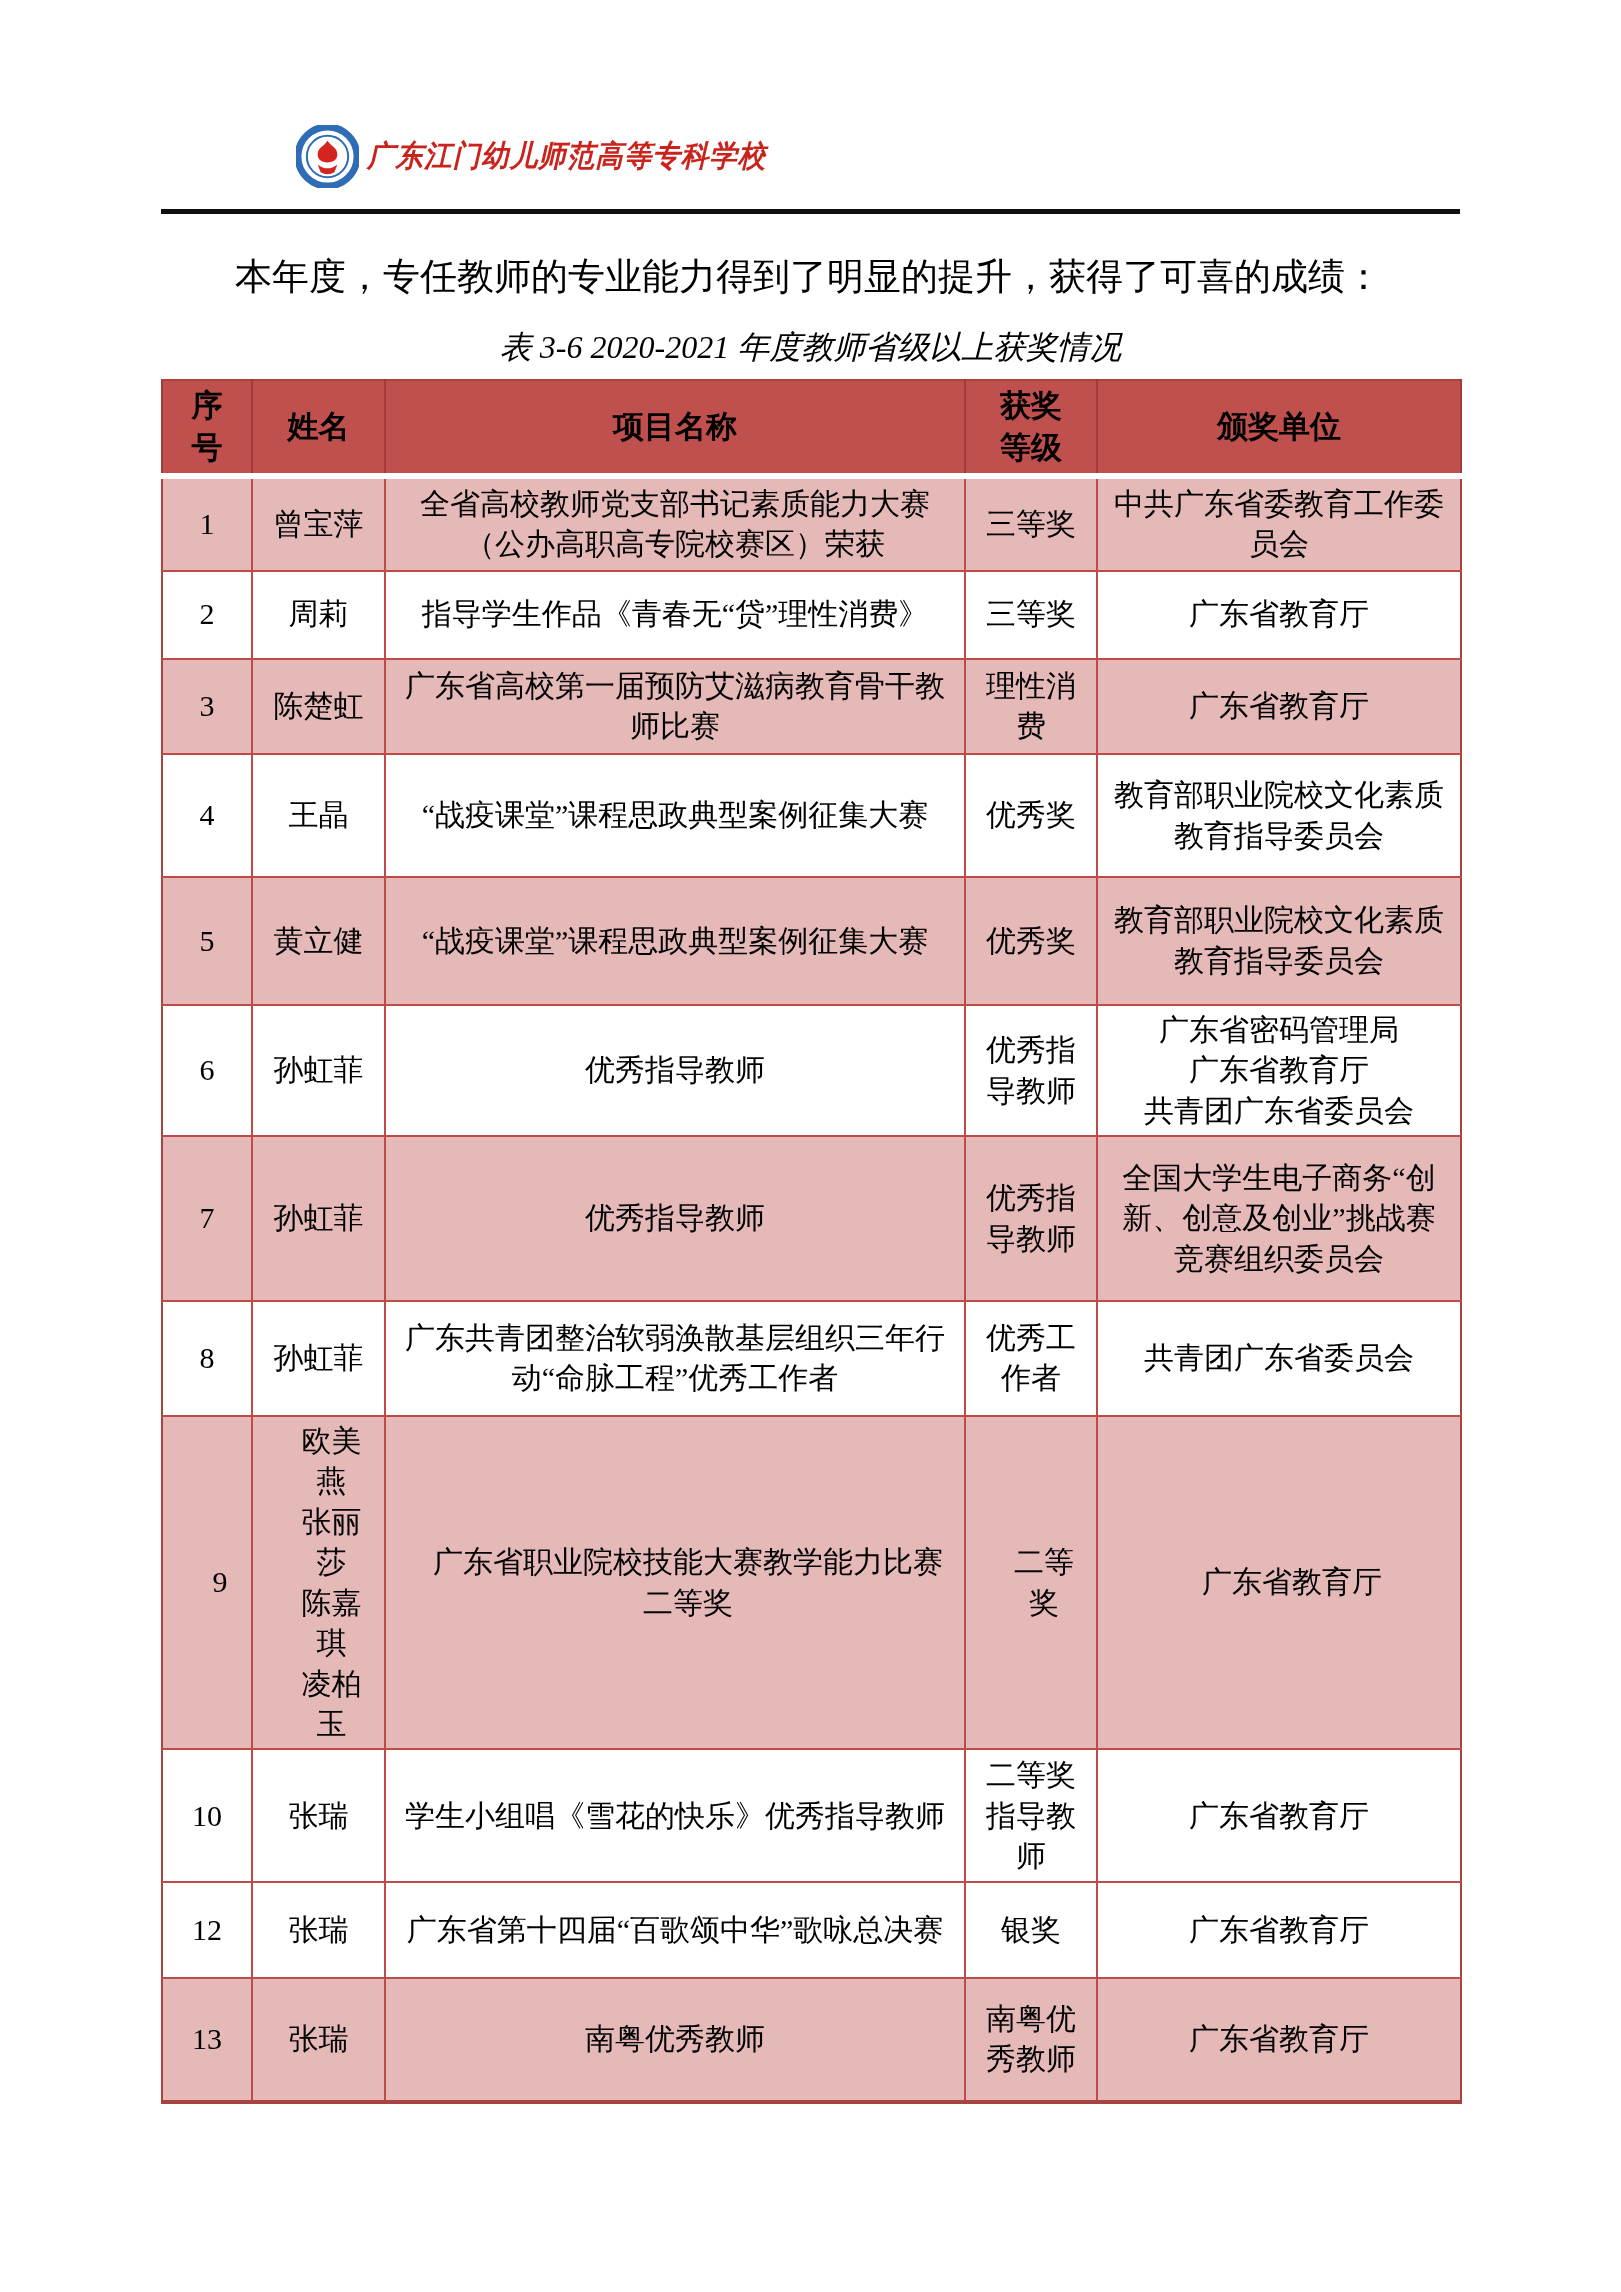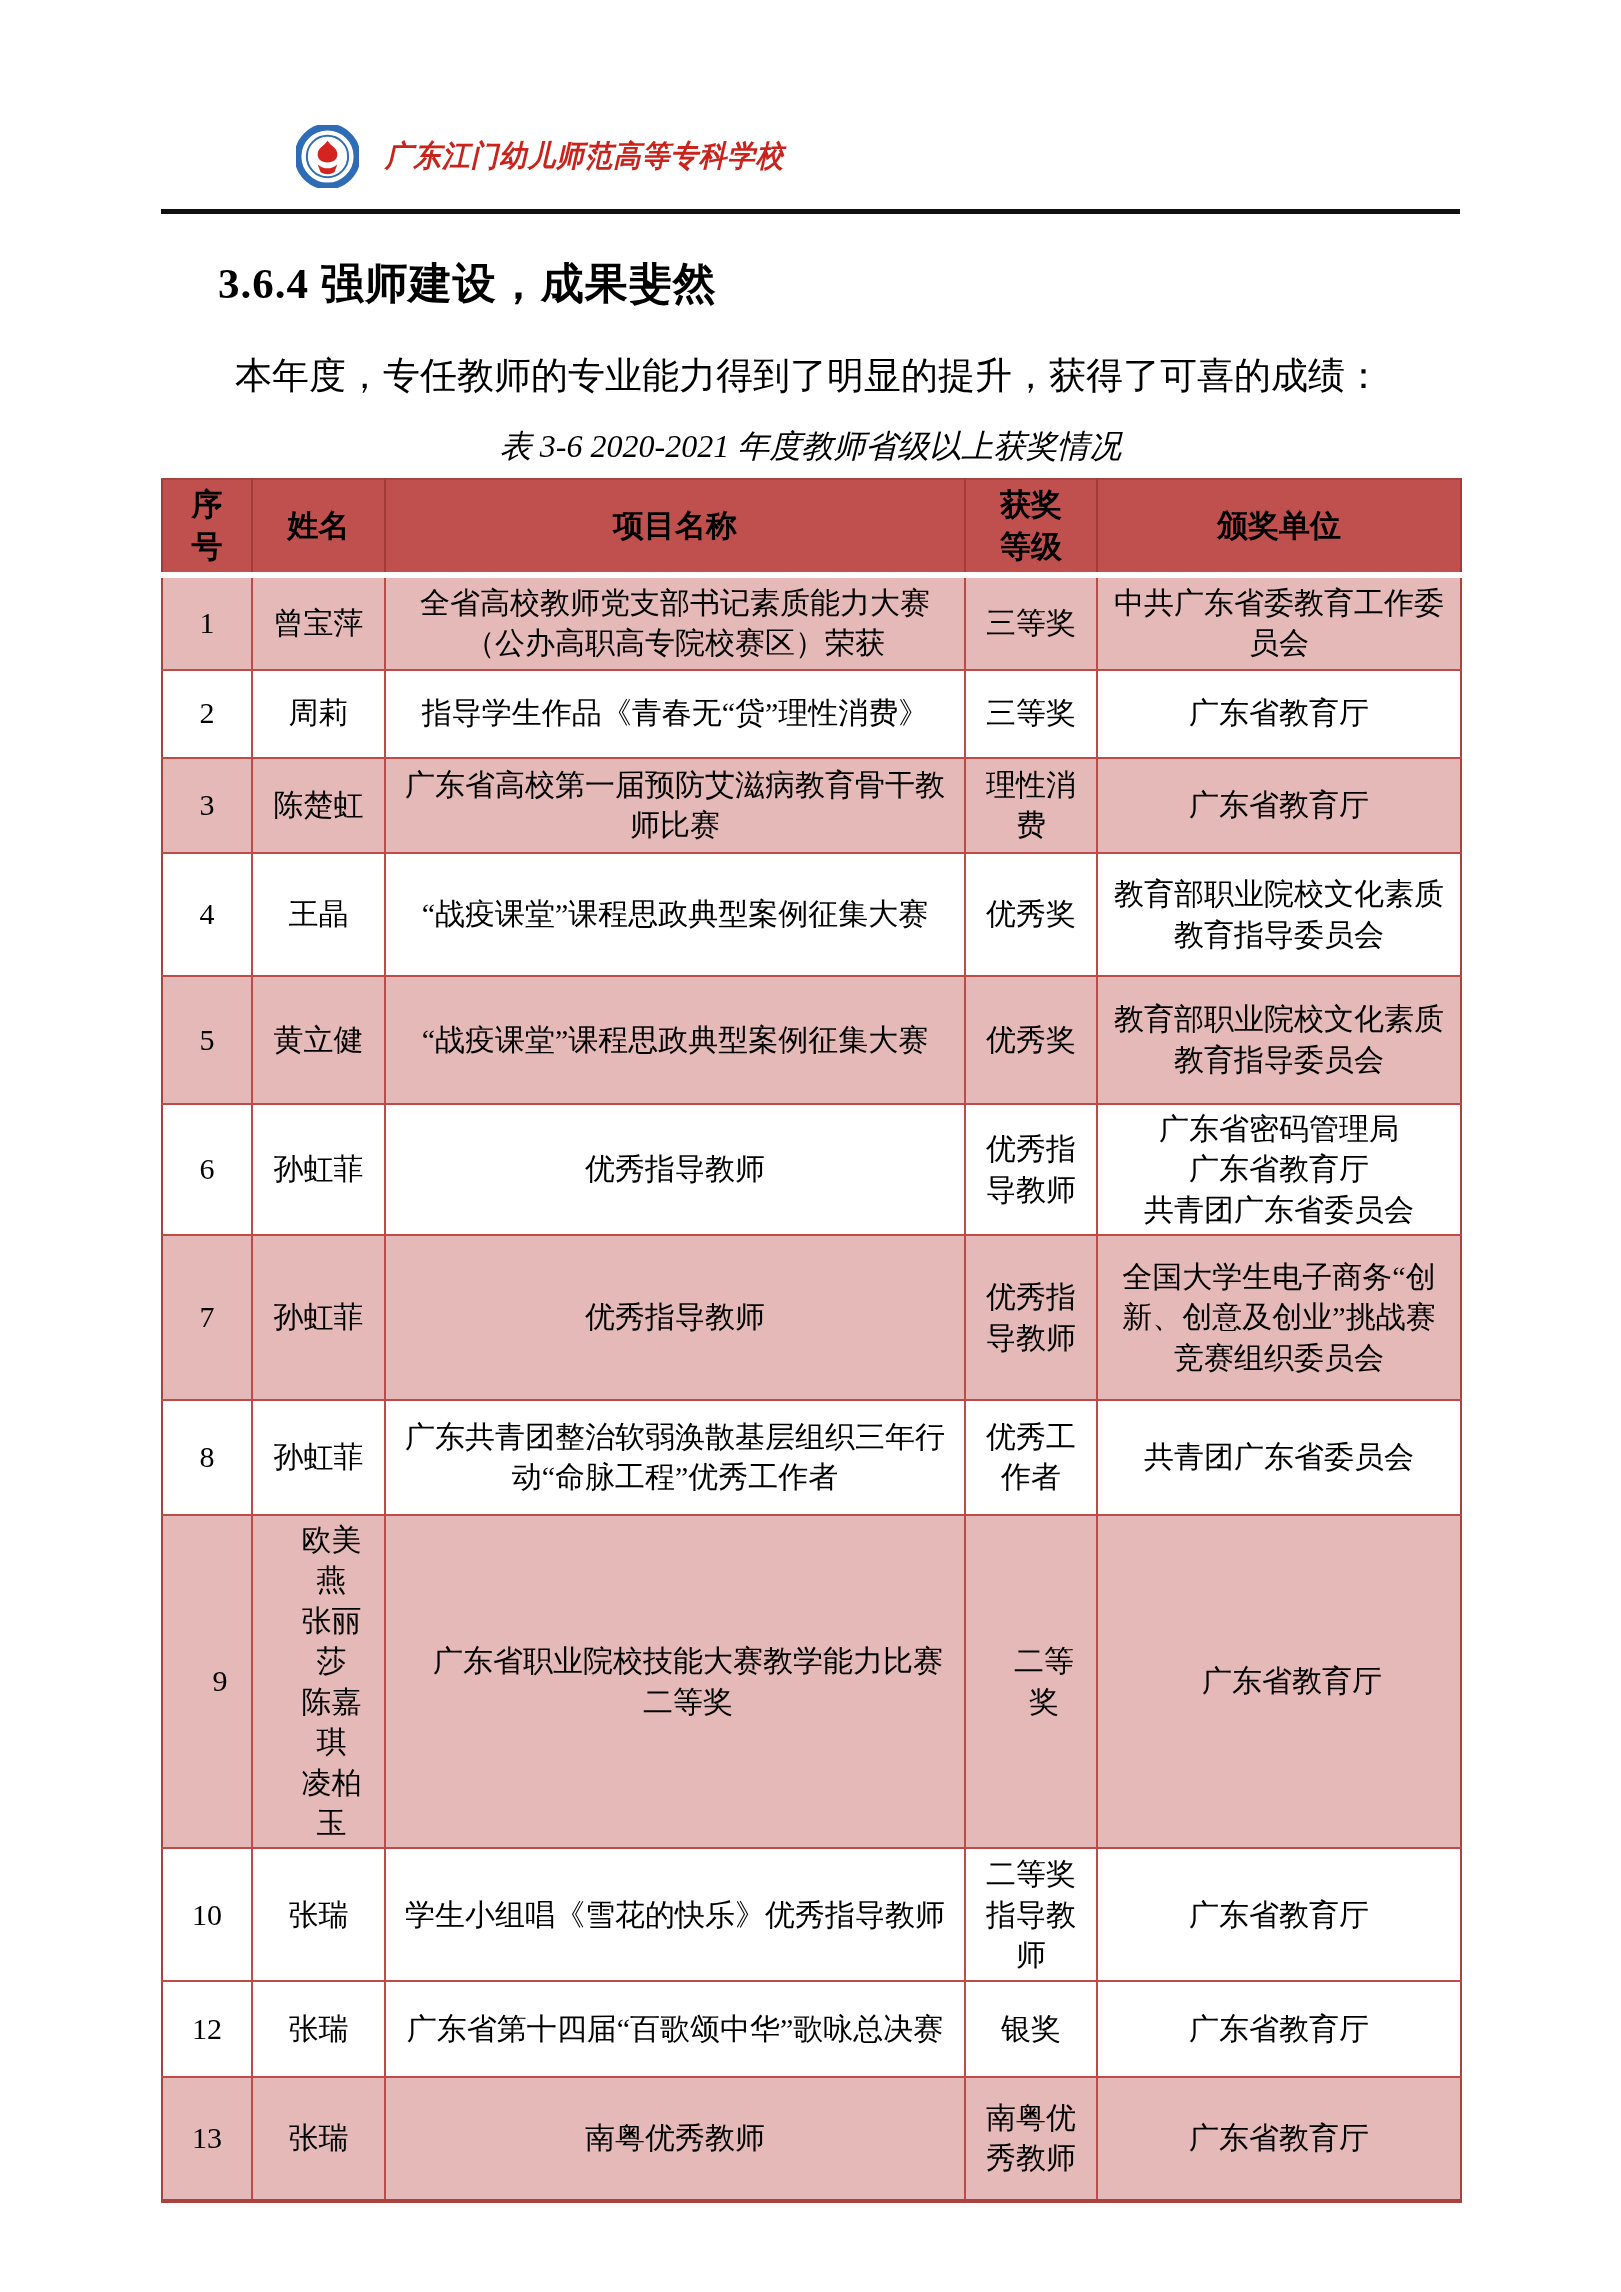--- a/index.html
+++ b/index.html
@@ -12,21 +12,21 @@
     color:#000;
     overflow:hidden;
   }
   
   .doc-header{
     margin:125px 161px 0 161px;
     display:flex;
     align-items:flex-end;
   }
   .brand{
-    display:flex;align-items:center;gap:26px;
+    display:flex;align-items:center;gap:8px;
     margin-left:135px;margin-bottom:13.7px;
   }
   .logo{width:63px;height:63px;flex:0 0 auto;}
   .school-name{
     font-size:30px;
     color:#c9231c;
     font-style:italic;
     font-weight:bold;
     letter-spacing:1px;
     transform:scaleX(.92);
@@ -127,21 +127,20 @@
         <circle cx="32" cy="32" r="21" fill="#ffffff" stroke="#2e6cb5" stroke-width="2"></circle>
         <path d="M32 16 c4 6 10 7 10 14 c0 5-4 8-10 8 c-6 0-10-3-10-8 c0-7 6-8 10-14 z" fill="#d42420"></path>
         <path d="M22 40 q10 8 20 0 l-3 8 q-7 4-14 0 z" fill="#d42420"></path>
       </svg>
       <div class="school-name">广东江门幼儿师范高等专科学校</div>
     </div>
   </div>
   <div class="header-rule"></div>
 
   <div class="content">
-    <div class="section-title">3.6.4 强师建设，成果斐然</div>
     <div class="para">本年度，专任教师的专业能力得到了明显的提升，获得了可喜的成绩：</div>
     <div class="table-caption">表 3-6 2020-2021 年度教师省级以上获奖情况</div>
 
     <table class="awards">
       <colgroup>
         <col class="c-no">
           <col class="c-name">
           <col class="c-project">
           <col class="c-award">
           <col class="c-unit">

